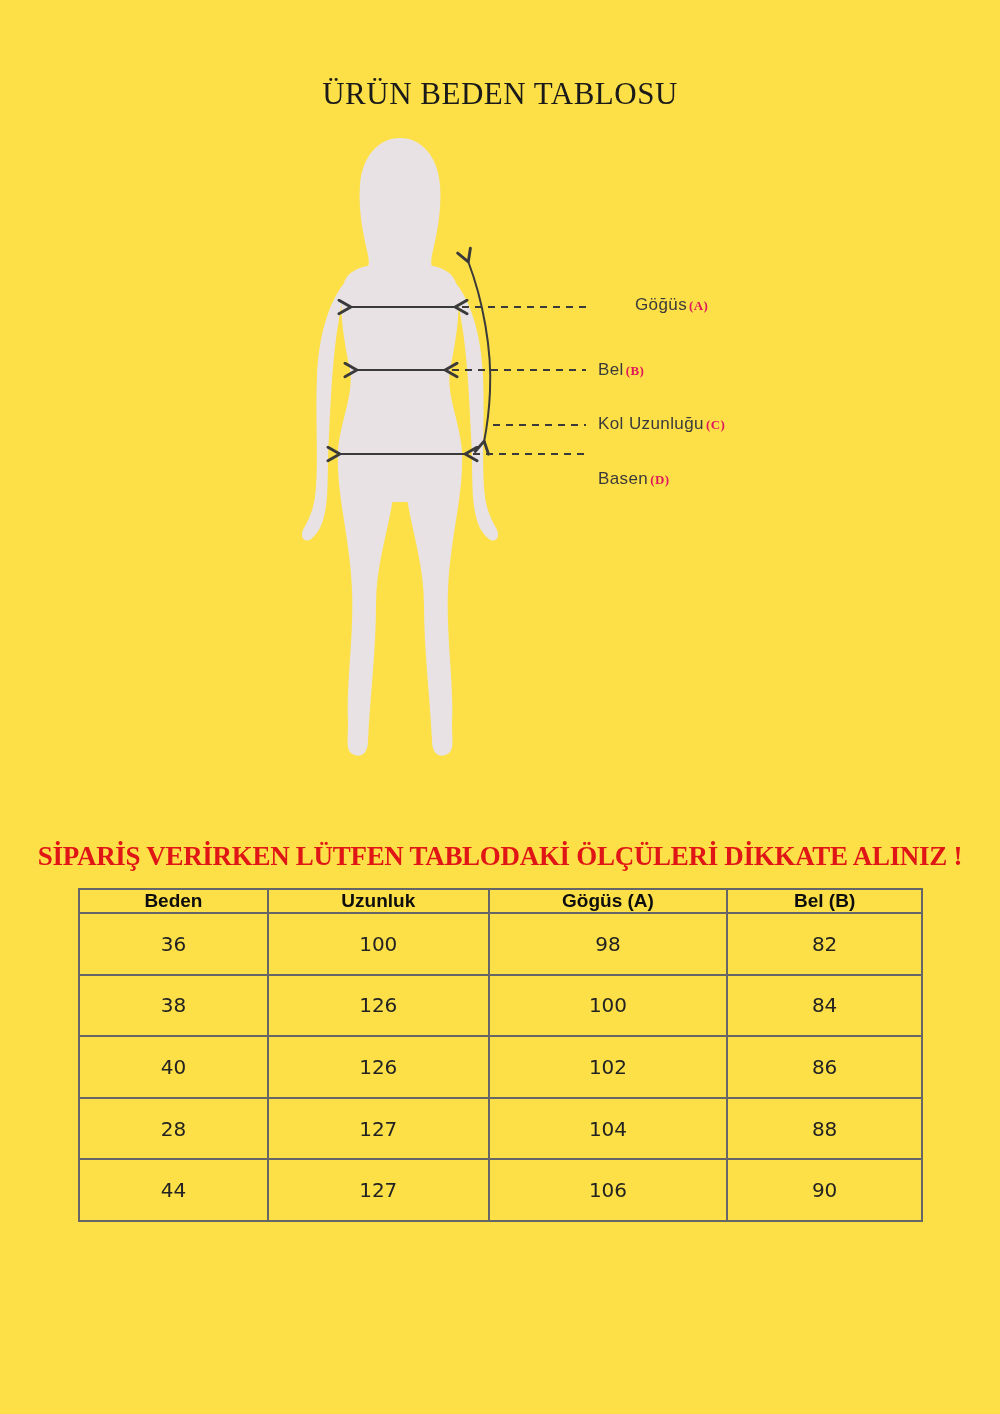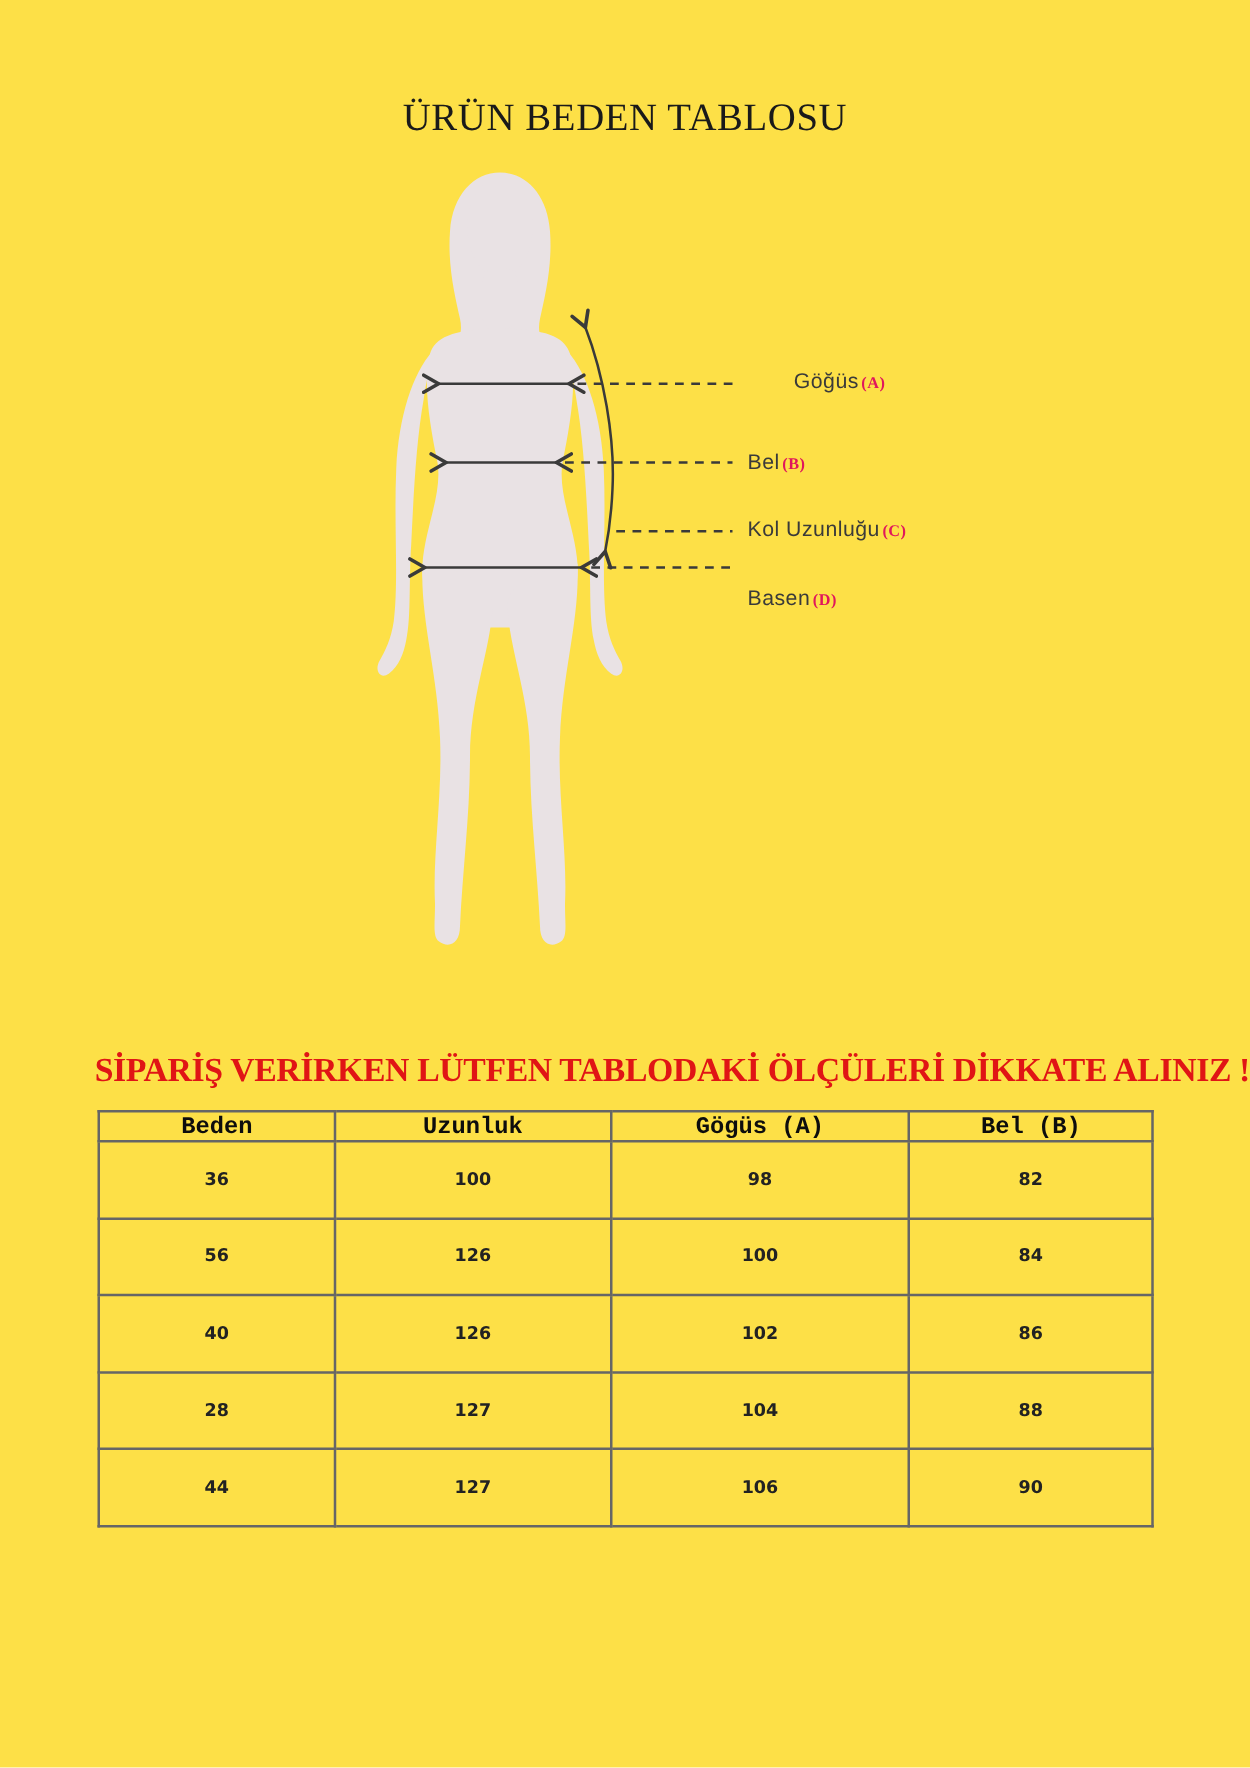--- a/index.html
+++ b/index.html
@@ -34,42 +34,42 @@
   .label-c{top:414px;}
   .label-d{top:469px;text-align:right;}
   .notice-heading{
     position:absolute;left:0;top:783px;width:1000px;
     text-align:center;margin:0;
     font-family:"Liberation Serif", serif;
     font-size:37px;font-weight:700;color:#e01515;
   }
   .notice-warning{
     position:absolute;left:0;top:841px;width:1000px;
-    text-align:right;margin:0;
+    text-align:center;margin:0;
     font-family:"Liberation Serif", serif;
     font-size:27px;font-weight:700;color:#e01515;
     letter-spacing:-0.3px;white-space:nowrap;
   }
   table.size-table{
     position:absolute;left:78px;top:888px;
     width:845px;height:334px;
     border-collapse:collapse;table-layout:fixed;
   }
   table.size-table th, table.size-table td{
     border:2px solid #666666;
     text-align:center;vertical-align:middle;
     padding:0;
   }
   table.size-table th{
-    font-family:Liberation Mono, monospace;
+    font-family:Liberation Sans, sans-serif;
     font-size:19px;font-weight:700;color:#0d0d0d;
   }
   table.size-table td{
     font-family:"DejaVu Sans", sans-serif;
-    font-size:14px;font-weight:700;color:#222222;
+    font-size:20px;font-weight:400;color:#222222;
   }
 </style>
 </head>
 <body>
 
 <div class="page">
 
   <h1 class="title">ÜRÜN BEDEN TABLOSU</h1>
 
   <svg class="diagram-svg" width="320" height="630" viewBox="0 0 320 630">
@@ -136,21 +136,21 @@
       </tr>
     </thead>
     <tbody>
       <tr>
         <td>36</td>
         <td>100</td>
         <td>98</td>
         <td>82</td>
       </tr>
       <tr>
-        <td>56</td>
+        <td>38</td>
         <td>126</td>
         <td>100</td>
         <td>84</td>
       </tr>
       <tr>
         <td>40</td>
         <td>126</td>
         <td>102</td>
         <td>86</td>
       </tr>

